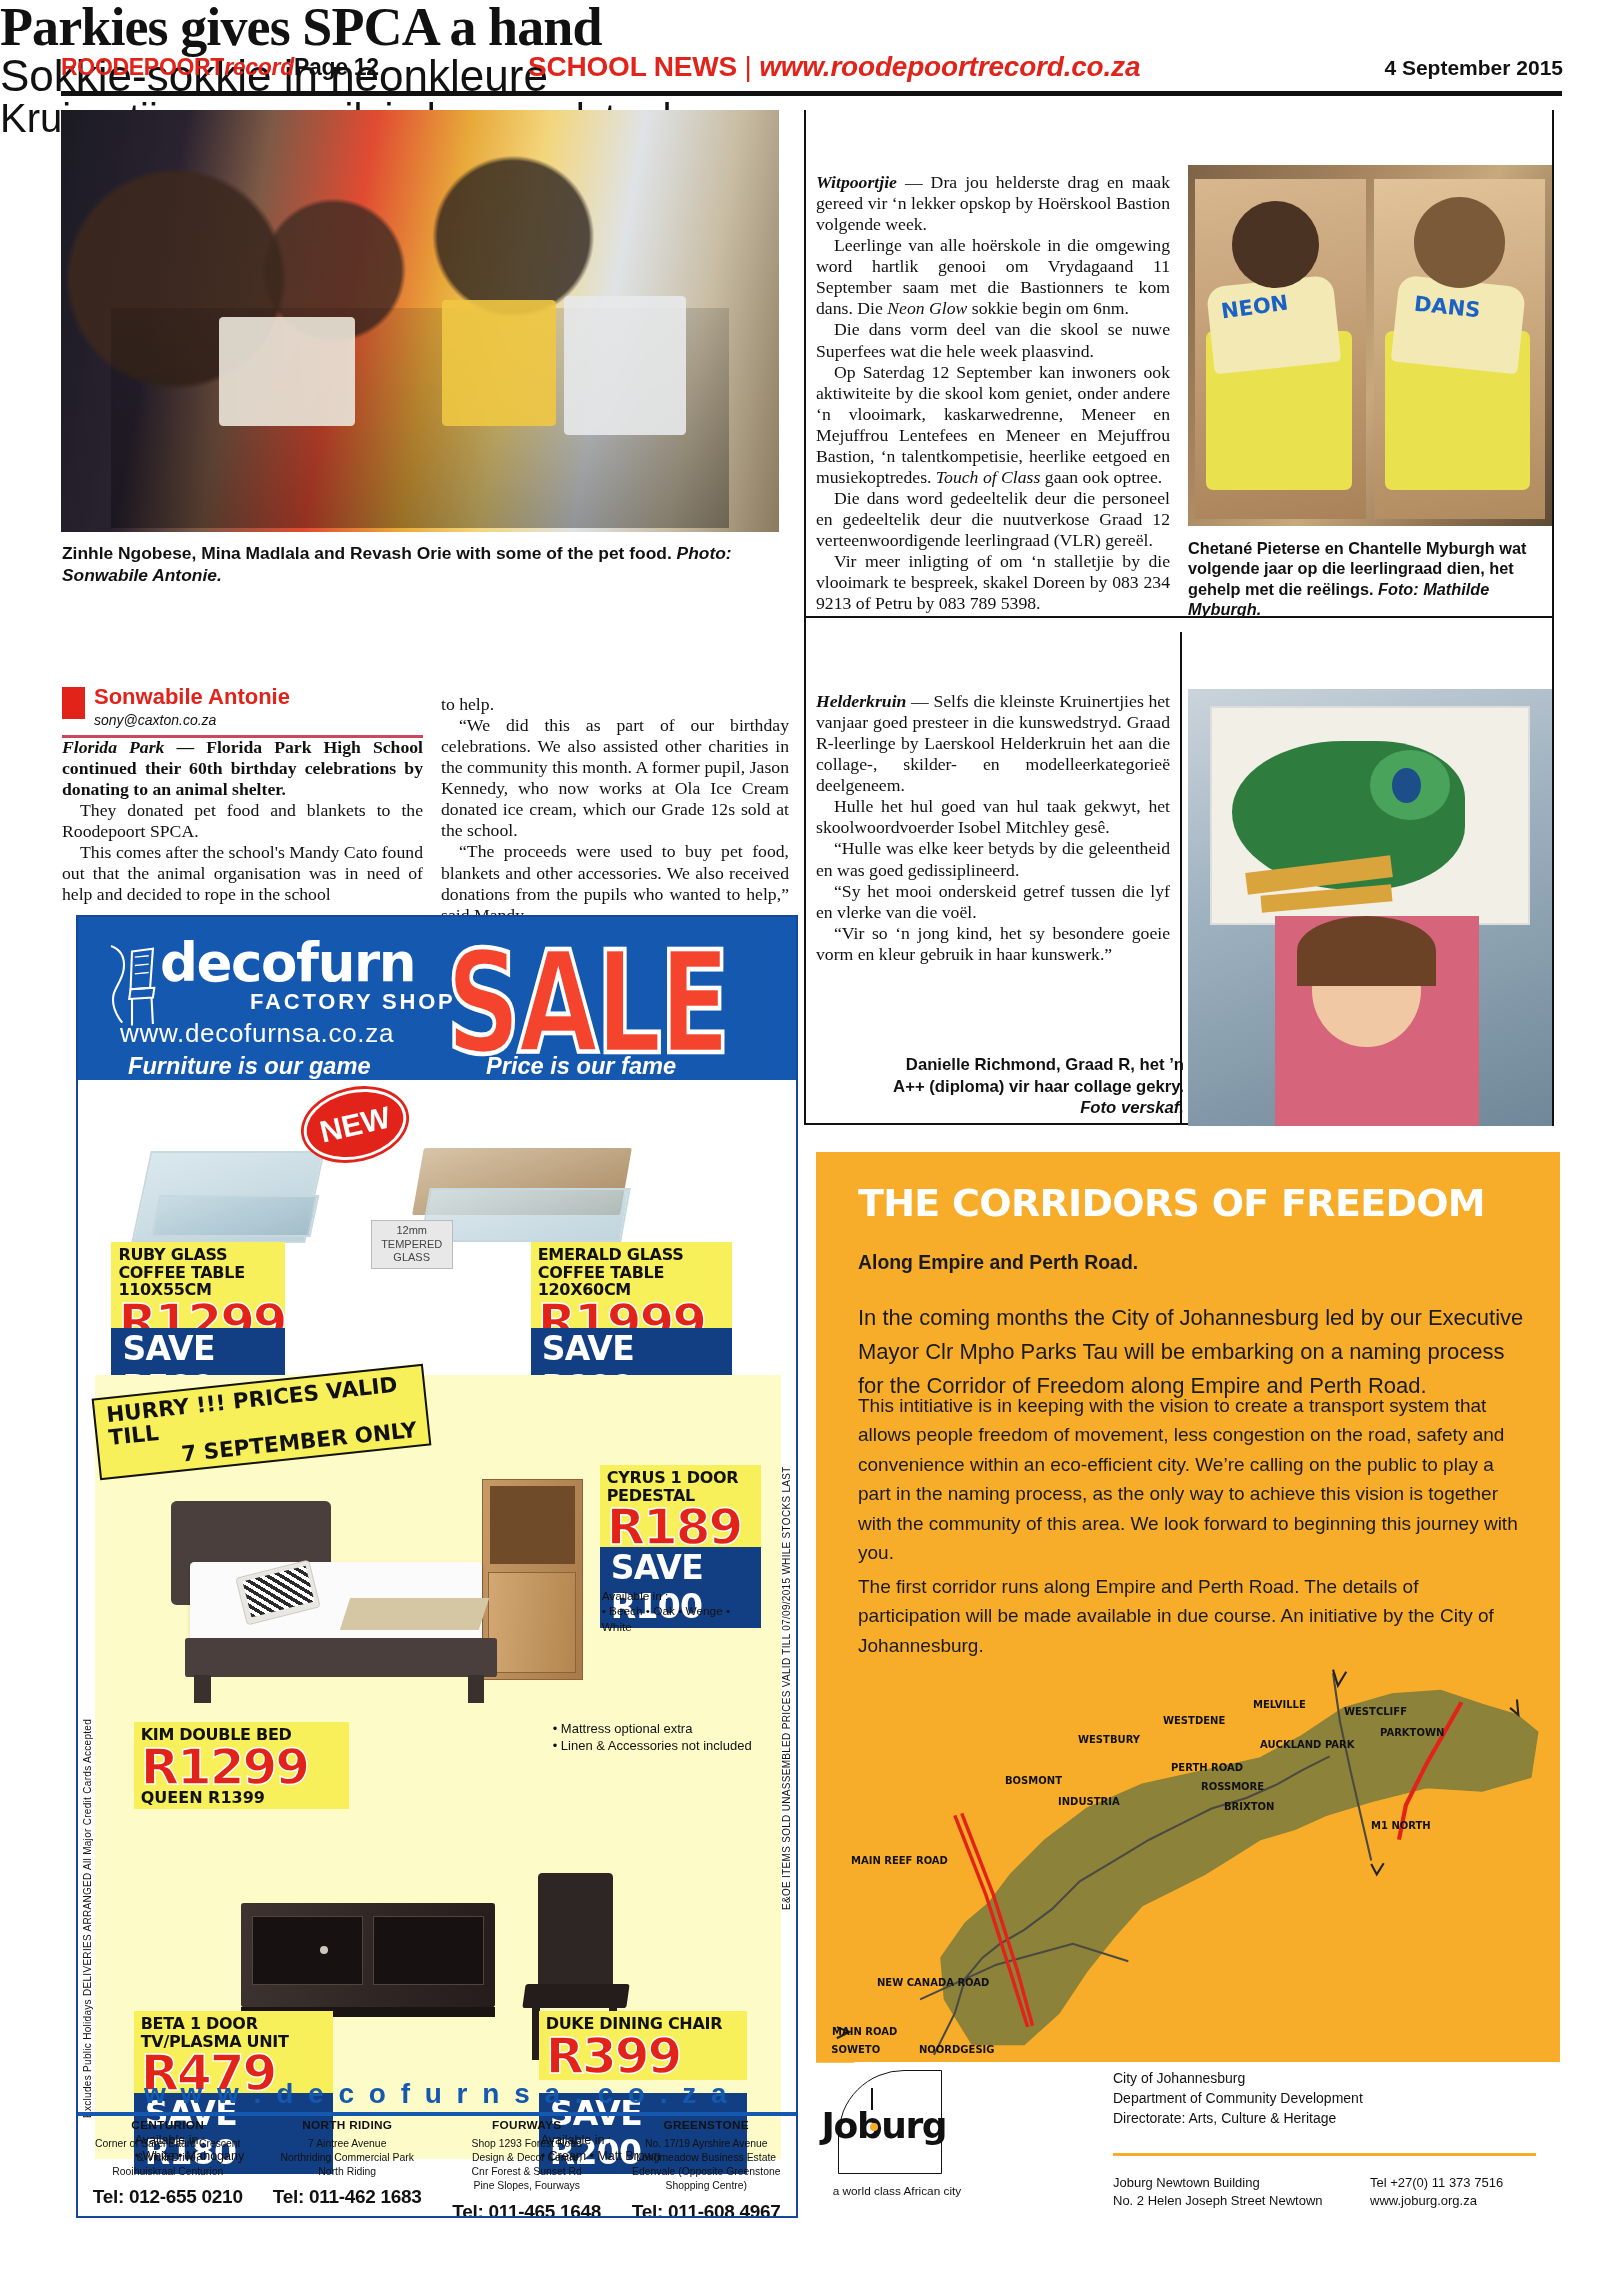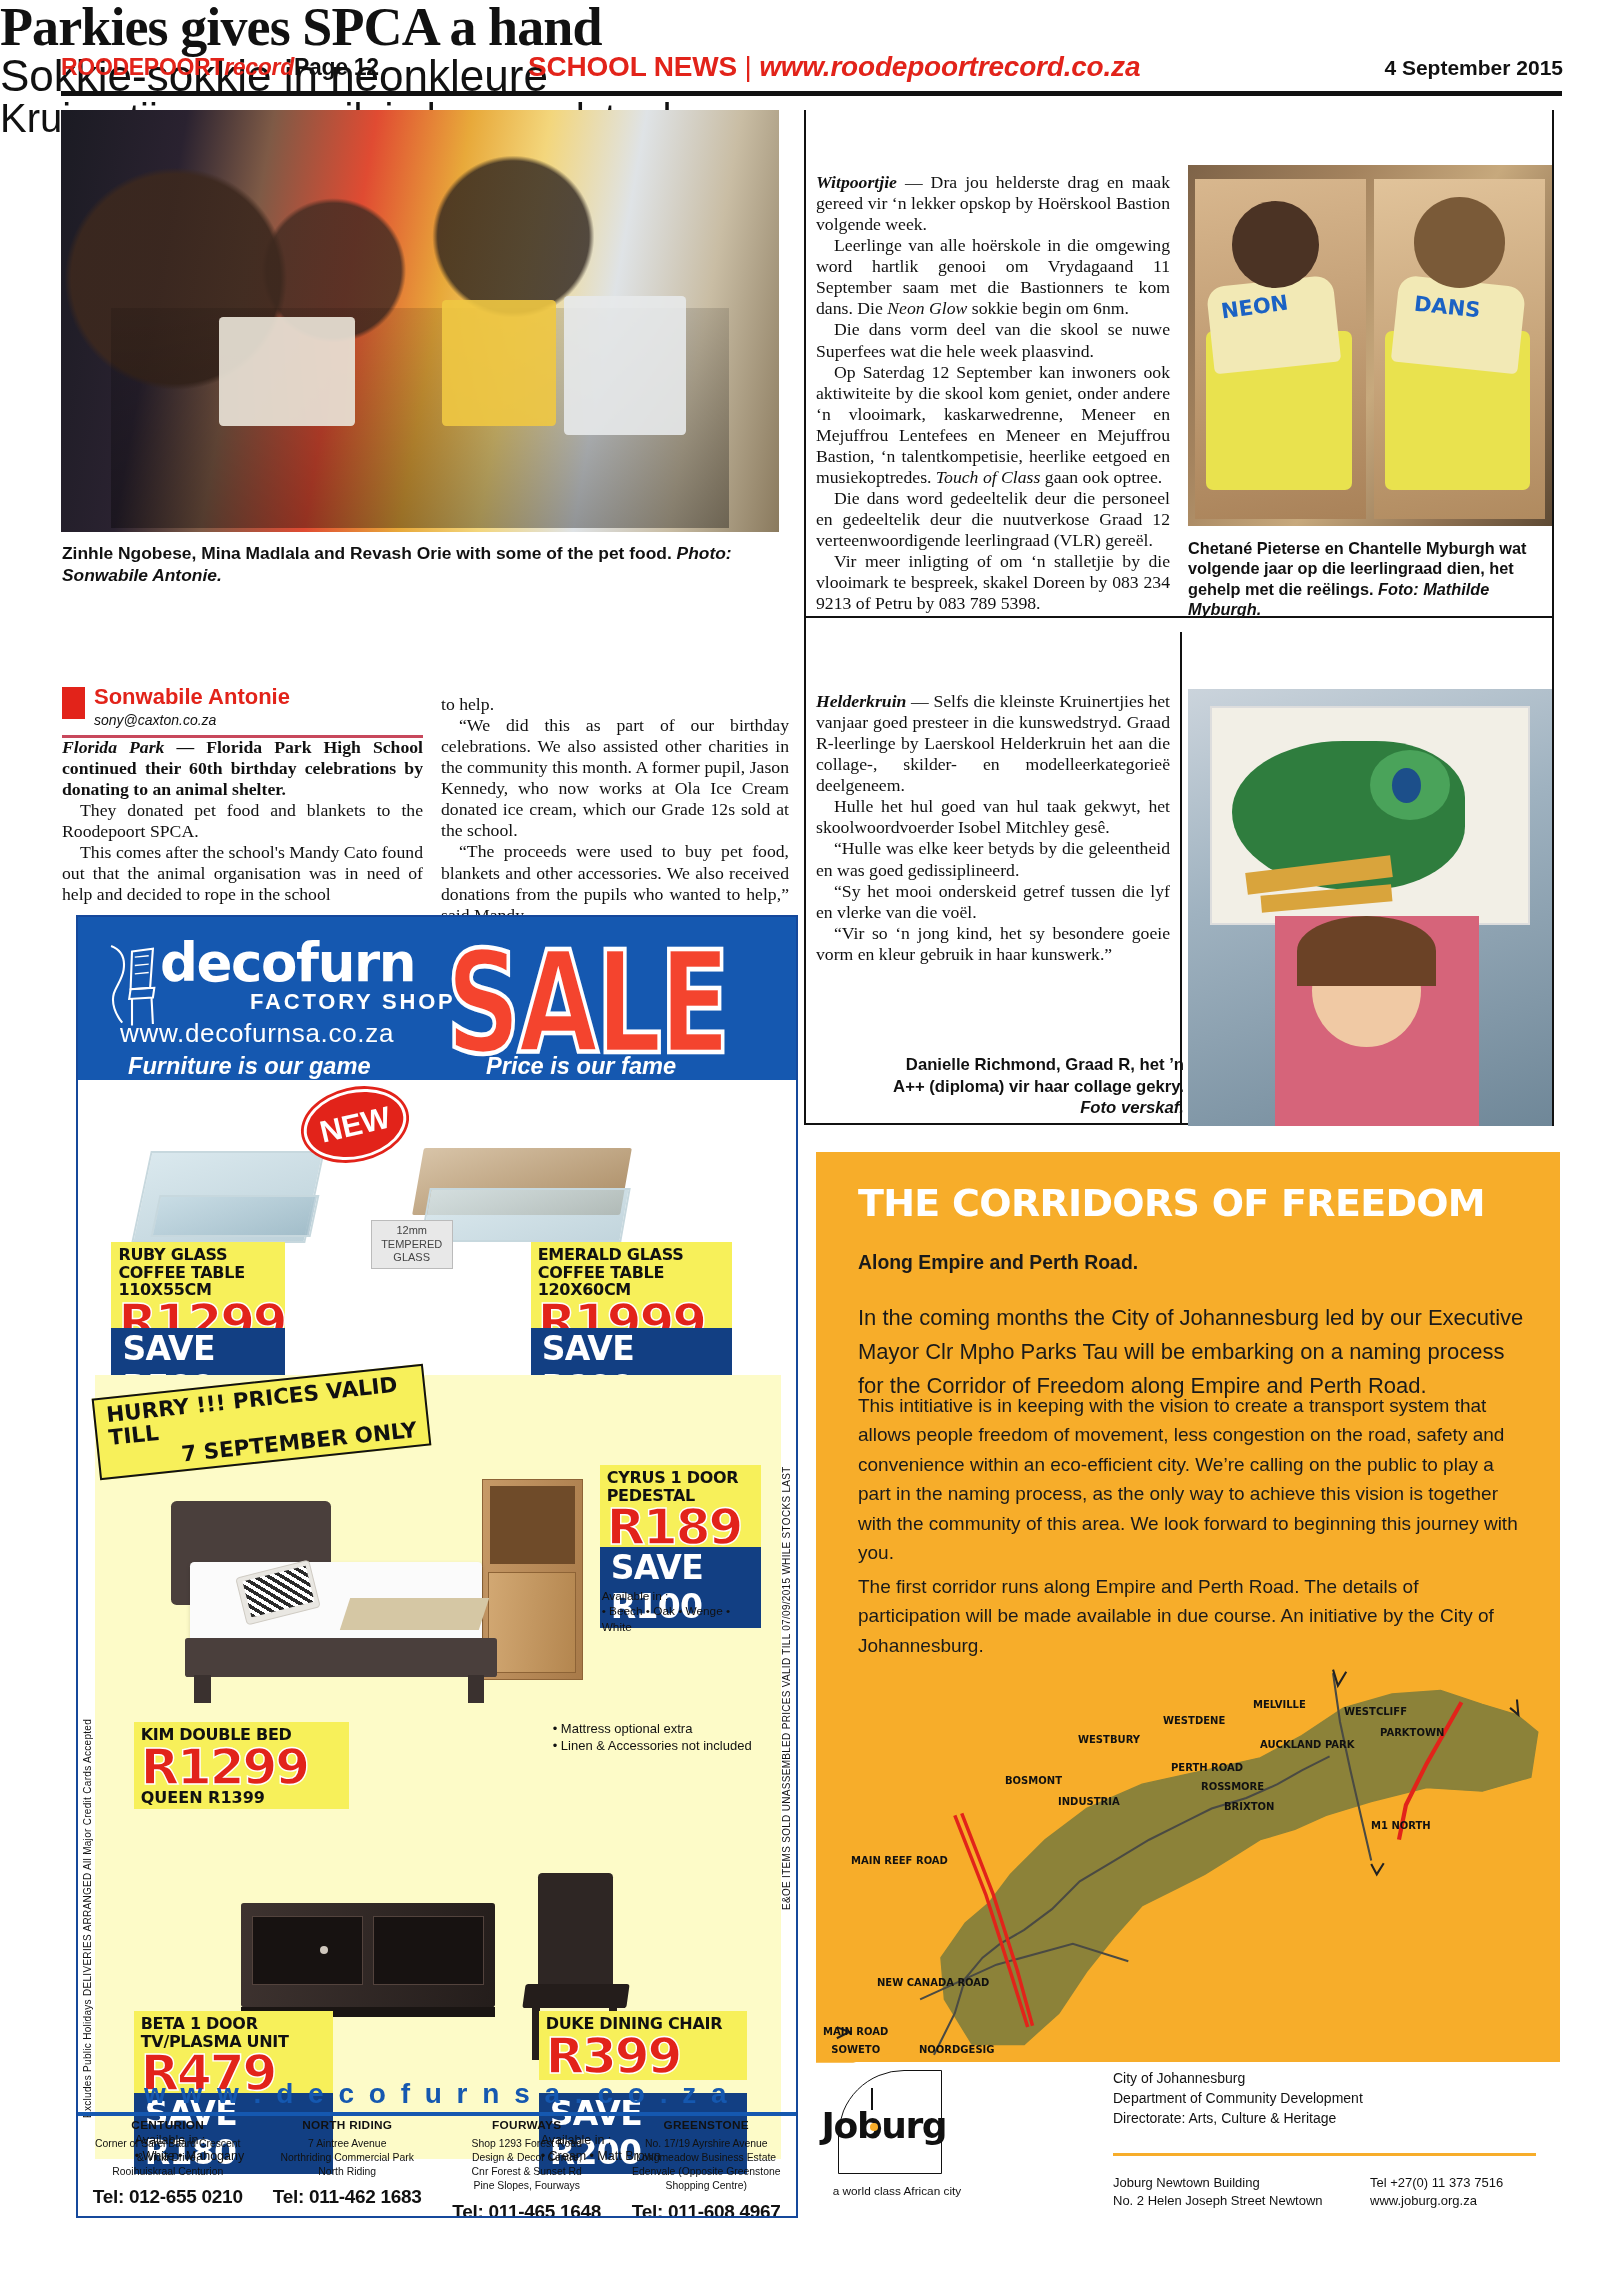--- a/index.html
+++ b/index.html
@@ -469,21 +469,21 @@
   <div class="maplabel" style="left:262px;top:68px;">WESTBURY</div>
   <div class="maplabel" style="left:444px;top:73px;">AUCKLAND PARK</div>
   <div class="maplabel" style="left:355px;top:96px;">PERTH ROAD</div>
   <div class="maplabel" style="left:189px;top:109px;">BOSMONT</div>
   <div class="maplabel" style="left:385px;top:115px;">ROSSMORE</div>
   <div class="maplabel" style="left:242px;top:130px;">INDUSTRIA</div>
   <div class="maplabel" style="left:408px;top:135px;">BRIXTON</div>
   <div class="maplabel" style="left:555px;top:154px;">M1 NORTH</div>
   <div class="maplabel" style="left:35px;top:189px;">MAIN REEF ROAD</div>
   <div class="maplabel" style="left:61px;top:311px;">NEW CANADA ROAD</div>
-  <div class="maplabel" style="left:7px;top:360px;">MAIN ROAD</div>
+  <div class="maplabel" style="left:16px;top:360px;">MAIN ROAD</div>
   
   <div class="maplabel" style="left:15.3px;top:378px;">SOWETO</div>
   <div class="maplabel" style="left:103px;top:378px;">NOORDGESIG</div>
 </div>
 <div style="position:absolute;left:816px;top:2053px;width:744px;height:9.7px;background:#f7ad2a;
             clip-path:polygon(0 0, 10% 0, 5% 100%, 0 100%);"></div>
 
 <div id="jbfoot">
   <div class="jb-logo-box"></div>
   <div class="jb-spire"></div>

